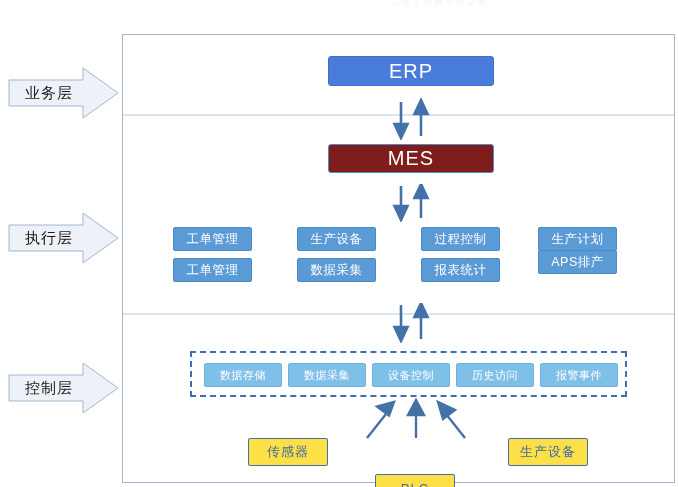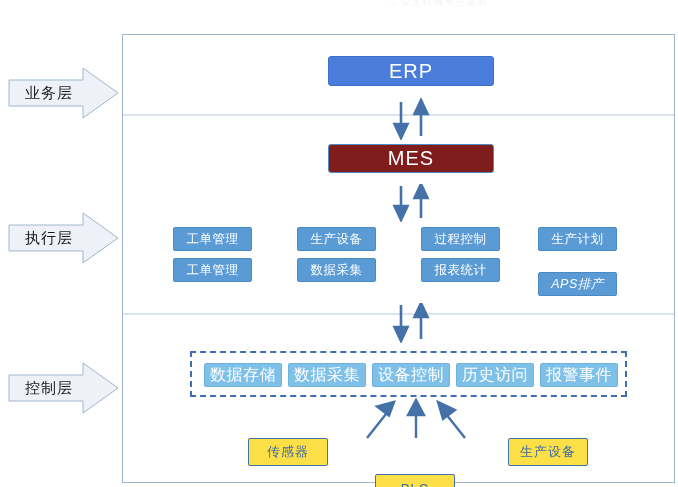--- a/index.html
+++ b/index.html
@@ -135,21 +135,21 @@
   }
   .chip-light {
     position: absolute;
     display: flex;
     align-items: center;
     justify-content: center;
     background: #7fc0e8;
     border: 1px solid #6fb2de;
     border-radius: 2px;
     color: #ffffff;
-    font-size: 16px;
+    font-size: 11px;
     letter-spacing: 0.5px;
     height: 22px;
   }
 
   
   .devbox {
     position: absolute;
     display: flex;
     align-items: center;
     justify-content: center;
@@ -222,21 +222,21 @@
   </div>
 
   <div class="chip" style="left:173px; top:227px; width:77px;">工单管理</div>
   <div class="chip" style="left:297px; top:227px; width:77px;">生产设备</div>
   <div class="chip" style="left:421px; top:227px; width:77px;">过程控制</div>
   <div class="chip" style="left:538px; top:227px; width:77px;">生产计划</div>
 
   <div class="chip" style="left:173px; top:258px; width:77px;">工单管理</div>
   <div class="chip" style="left:297px; top:258px; width:77px;">数据采集</div>
   <div class="chip" style="left:421px; top:258px; width:77px;">报表统计</div>
-  <div class="chip" style="left:538px; top:272px; width:77px;font-style:italic;">APS排产</div>
+  <div class="chip" style="left:538px; top:250px; width:77px;">APS排产</div>
 
   <div class="bidir" style="left:388px; top:303px;">
     <svg width="48" height="40" viewBox="0 0 48 40">
       <g stroke="#4472a8" stroke-width="2.6" fill="#4472a8">
         <line x1="13" y1="2" x2="13" y2="28"></line>
         <polygon points="13,38 6.5,24 19.5,24"></polygon>
         <line x1="33" y1="36" x2="33" y2="12"></line>
         <polygon points="33,0 26.5,14 39.5,14"></polygon>
       </g>
     </svg>

